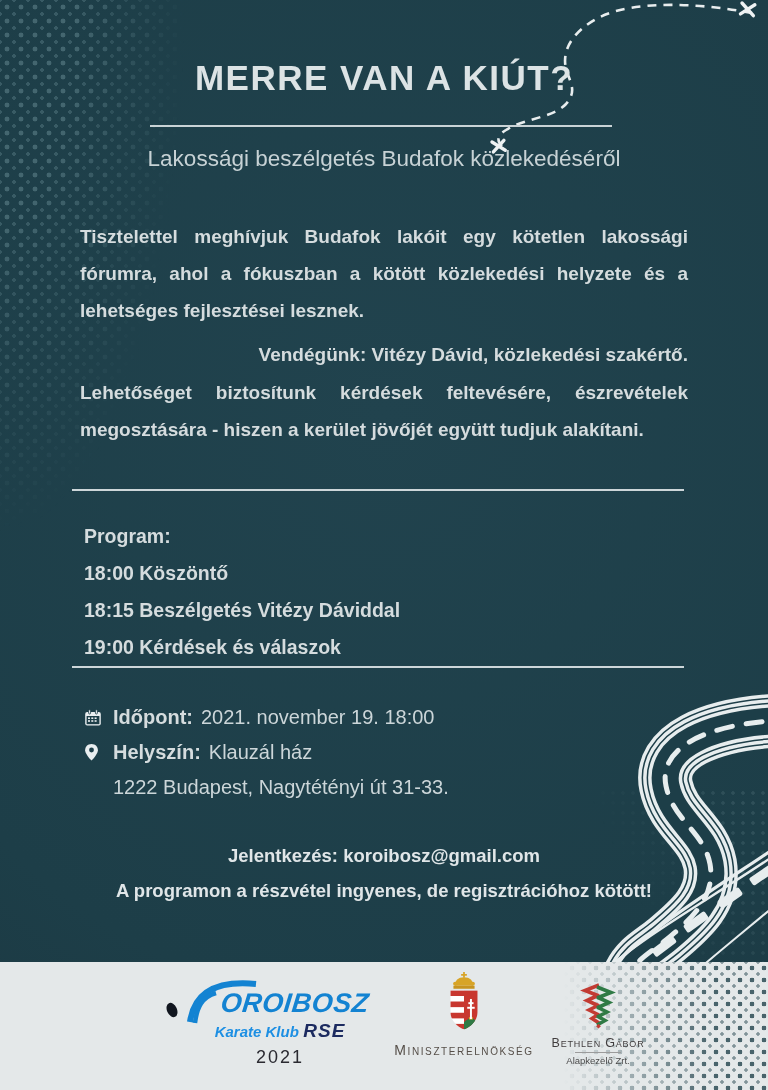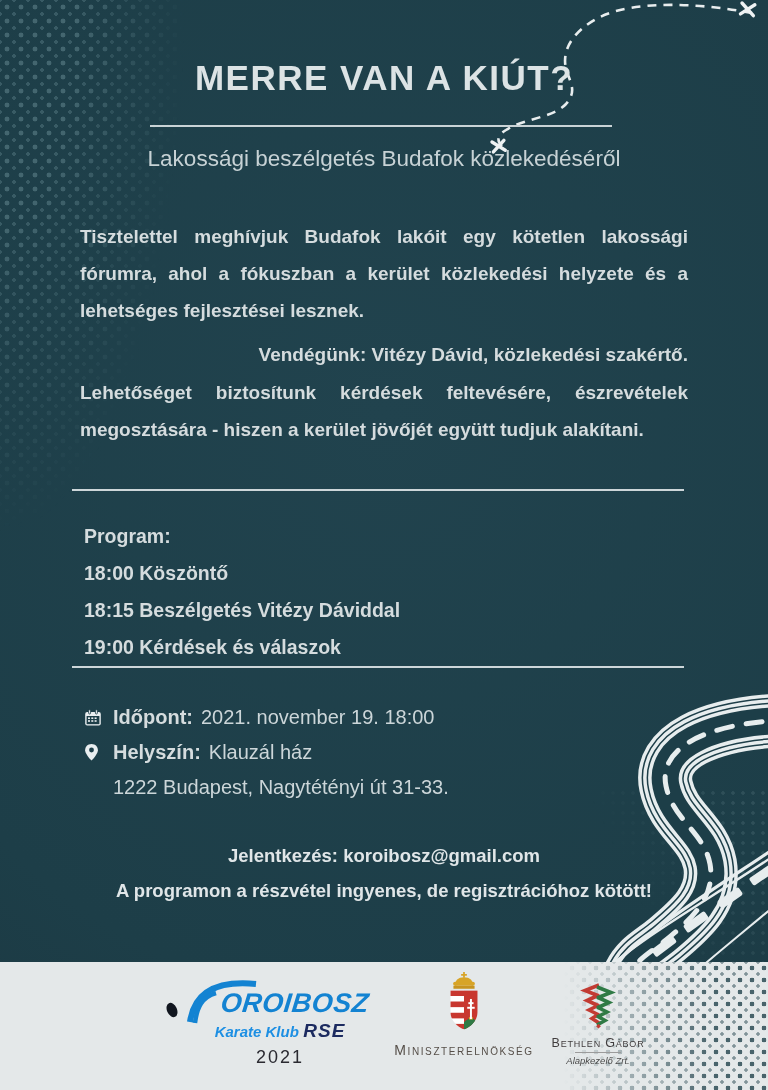--- a/index.html
+++ b/index.html
@@ -70,21 +70,21 @@
     letter-spacing:.5px;display:inline-block;transform:skewX(-6deg);}
   .kb-row2{margin-top:-2px;}
   .kb-sub1{font-size:15px;font-weight:bold;font-style:italic;color:#1d8fe3;}
   .kb-sub2{font-size:19px;font-weight:bold;font-style:italic;color:#1c2b60;letter-spacing:1px;}
   .kb-year{margin-top:5px;font-size:18px;color:#2a2a31;letter-spacing:2px;}
   .ministry{position:absolute;left:386px;top:10px;width:156px;text-align:center;}
   .ministry-name{margin-top:4px;font-size:14px;font-variant:small-caps;letter-spacing:1.6px;color:#564f49;}
   .bethlen{position:absolute;left:525px;top:20px;width:146px;text-align:center;}
   .bg-name{margin-top:2px;font-size:12.5px;font-variant:small-caps;letter-spacing:.8px;color:#413d3e;}
   .bg-rule{width:46px;height:1px;background:#9b9b9b;margin:2px auto;}
-  .bg-sub{font-size:9.5px;font-style:italic;color:#4a4a4a;}
+  .bg-sub{font-size:9.5px;color:#4a4a4a;}
 </style>
 </head>
 <body>
 
 <div class="poster">
 
   <div class="dots-tl"></div>
   <div class="dots-br"></div>
 
   <svg class="roadsvg" width="768" height="962" viewBox="0 0 768 962">
@@ -122,21 +122,21 @@
       <g transform="translate(492,142) rotate(-8)">
         <path d="M0 0 L12 10 M0 10 L12 0"></path>
       </g>
     </g>
   </svg>
 
   <h1 class="title">MERRE VAN A KIÚT?</h1>
   <div class="title-rule"></div>
   <div class="subtitle">Lakossági beszélgetés Budafok közlekedéséről</div>
 
-  <p class="para p-intro">Tisztelettel meghívjuk Budafok lakóit egy kötetlen lakossági fórumra, ahol a fókuszban a kerület közlekedési helyzete és a lehetséges fejlesztései lesznek.</p>
+  <p class="para p-intro">Tisztelettel meghívjuk Budafok lakóit egy kötetlen lakossági fórumra, ahol a fókuszban a kötött közlekedési helyzete és a lehetséges fejlesztései lesznek.</p>
   <p class="para p-guest">Vendégünk: Vitézy Dávid, közlekedési szakértő.</p>
   <p class="para p-opp">Lehetőséget biztosítunk kérdések feltevésére, észrevételek megosztására - hiszen a kerület jövőjét együtt tudjuk alakítani.</p>
 
   <div class="rule rule2"></div>
 
   <div class="program">
     <div>Program:</div>
     <div>18:00 Köszöntő</div>
     <div>18:15 Beszélgetés Vitézy Dáviddal</div>
     <div>19:00 Kérdések és válaszok</div>

